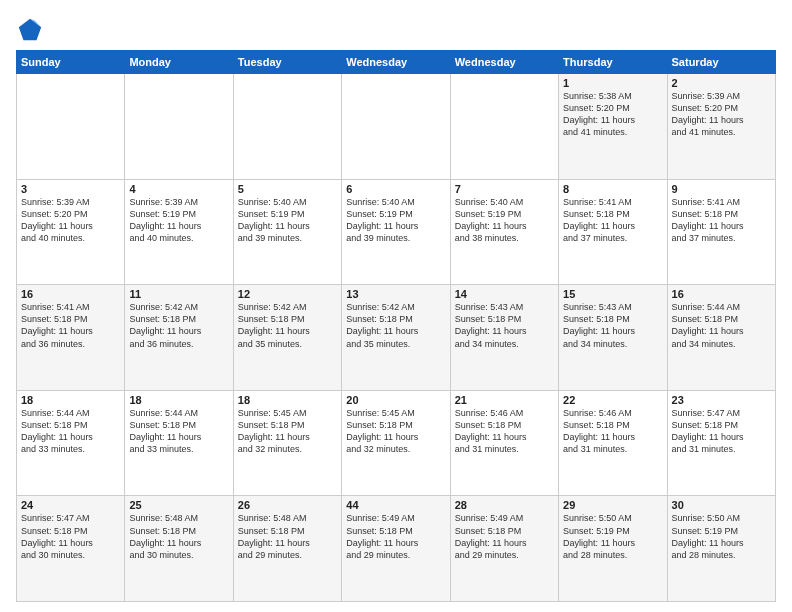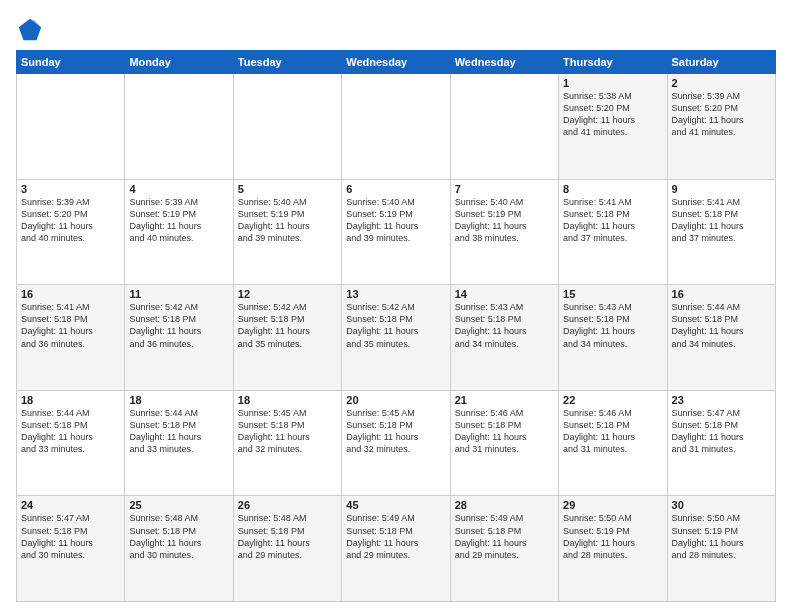--- a/index.html
+++ b/index.html
@@ -325,21 +325,21 @@
 and 30 minutes.</div>
           </td>
           <td>
             <span class="day-number">26</span>
             <div class="day-info" style="white-space: pre-line;">Sunrise: 5:48 AM
 Sunset: 5:18 PM
 Daylight: 11 hours
 and 29 minutes.</div>
           </td>
           <td>
-            <span class="day-number">45</span>
+            <span class="day-number">44</span>
             <div class="day-info" style="white-space: pre-line;">Sunrise: 5:49 AM
 Sunset: 5:18 PM
 Daylight: 11 hours
 and 29 minutes.</div>
           </td>
           <td>
             <span class="day-number">28</span>
             <div class="day-info" style="white-space: pre-line;">Sunrise: 5:49 AM
 Sunset: 5:18 PM
 Daylight: 11 hours

